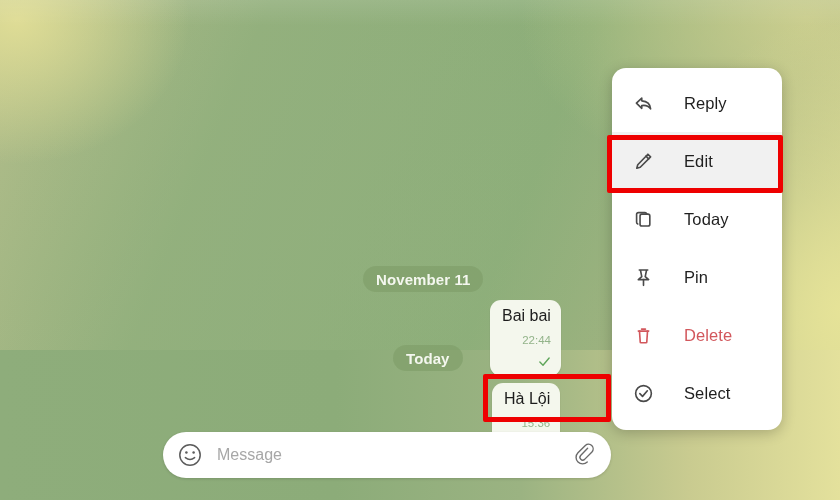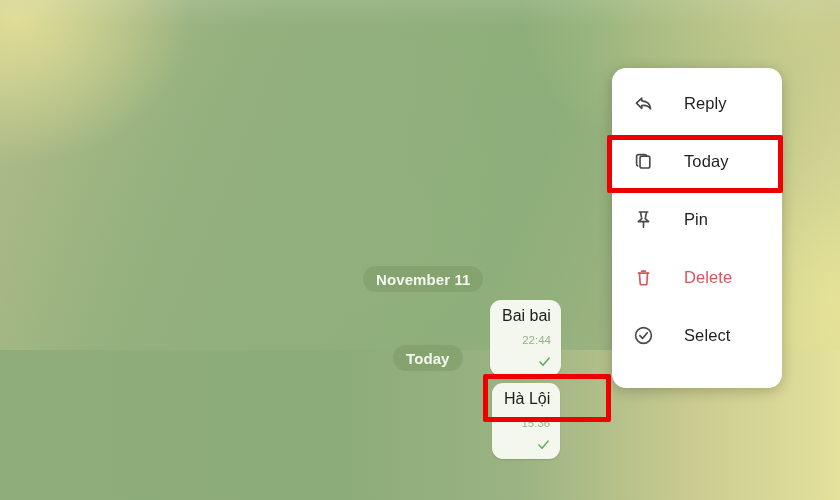--- a/index.html
+++ b/index.html
@@ -106,21 +106,21 @@
 
   
   .context-menu {
     position: absolute;
     left: 612px;
     top: 68px;
     width: 170px;
     background: #ffffff;
     border-radius: 14px;
     box-shadow: 0 3px 14px rgba(0,0,0,0.22);
-    padding: 6px 0 24px 0;
+    padding: 6px 0 8px 0;
     overflow: hidden;
   }
   .menu-item {
     display: flex;
     align-items: center;
     height: 58px;
     padding-left: 16px;
   }
   .menu-item .mi-icon {
     width: 30px;
@@ -197,33 +197,59 @@
   <div class="bubble" id="bubble-haloi">
     <span class="text">Hà Lội</span>
     <span class="time">15:36</span>
     <span class="ticks">
       <svg viewBox="0 0 14 14" width="13" height="13">
         <path d="M2 7.6 L5.4 11 L12 3.2" fill="none" stroke="#5fa65a" stroke-width="1.5" stroke-linecap="round" stroke-linejoin="round"></path>
       </svg>
     </span>
   </div>
 
+  <div class="composer">
+    <span class="emoji-btn">
+      <svg viewBox="0 0 26 26" width="26" height="26">
+        <circle cx="13" cy="13" r="10.2" fill="none" stroke="#5c5c5c" stroke-width="1.5"></circle>
+        <circle cx="9.4" cy="10.6" r="1.25" fill="#5c5c5c"></circle>
+        <circle cx="16.6" cy="10.6" r="1.25" fill="#5c5c5c"></circle>
+        <path d="M8.4 15.6 Q13 19.4 17.6 15.6" fill="none" stroke="#5c5c5c" stroke-width="1.5" stroke-linecap="round"></path>
+      </svg>
+    </span>
+    <input class="msg-input" type="text" placeholder="Message" style="">
+    <span class="clip-btn">
+      <svg viewBox="0 0 24 26" width="24" height="26">
+        <path d="M17.2 8.2 L9.6 15.9 a3.05 3.05 0 0 0 4.3 4.3 l8.0 -8.0 a5.1 5.1 0 0 0 -7.2 -7.2 l-8.0 8.0
+                 a7.1 7.1 0 0 0 10.1 10.0" fill="none" stroke="#6a6a6a" stroke-width="1.5" stroke-linecap="round" stroke-linejoin="round" transform="translate(-1.2,-1.2) scale(0.92)"></path>
+      </svg>
+    </span>
+  </div>
 
   <div class="context-menu">
 
     <div class="menu-item">
       <span class="mi-icon">
         <svg viewBox="0 0 24 24" width="23" height="23">
           <path class="stroke-dark" d="M10.2 6.4 L4.6 11.6 L10.2 17.0 L10.2 14.2
                    C14.6 13.4 17.2 14.6 19.4 17.6 C19.0 12.4 16.0 9.6 10.2 9.2 Z"></path>
         </svg>
       </span>
       <span class="mi-label">Reply</span>
     </div>
 
+    <div class="menu-item highlighted">
+      <span class="mi-icon">
+        <svg viewBox="0 0 24 24" width="23" height="23">
+          <path class="stroke-dark" d="M16.6 4.4 L19.4 7.2 L8.6 18.0 L5.0 19.0 L6.0 15.4 Z"></path>
+          <path class="stroke-dark" d="M14.6 6.4 L17.4 9.2"></path>
+        </svg>
+      </span>
+      <span class="mi-label">Edit</span>
+    </div>
 
     <div class="menu-item">
       <span class="mi-icon">
         <svg viewBox="0 0 24 24" width="23" height="23">
           <rect class="stroke-dark" x="8.4" y="6.4" width="10.2" height="12.4" rx="1.9"></rect>
           <path class="stroke-dark" d="M6.0 16.6 C5.2 16.3 4.8 15.7 4.8 14.9 L4.8 6.6
                    C4.8 5.6 5.6 4.8 6.6 4.8 L13.6 4.8 C14.4 4.8 15.0 5.2 15.3 5.9"></path>
         </svg>
       </span>
       <span class="mi-label">Today</span>

